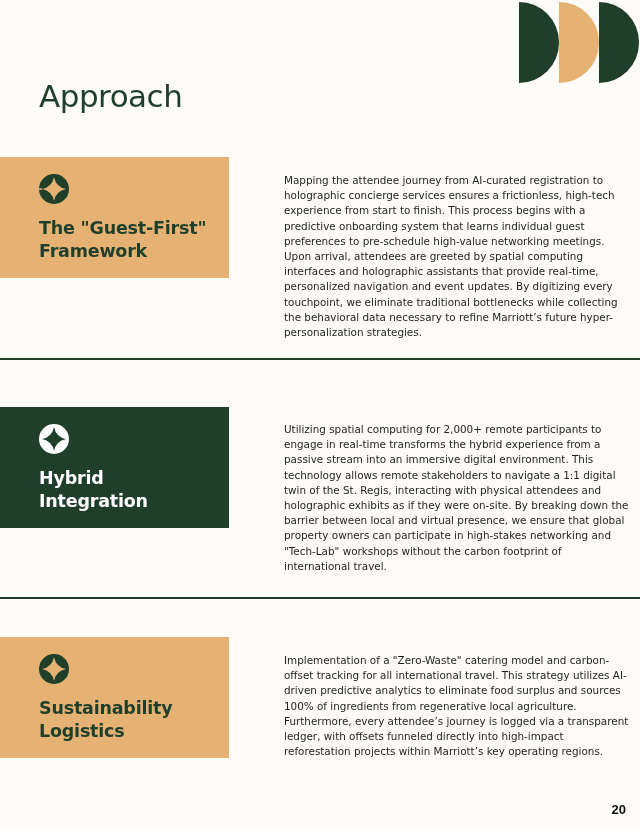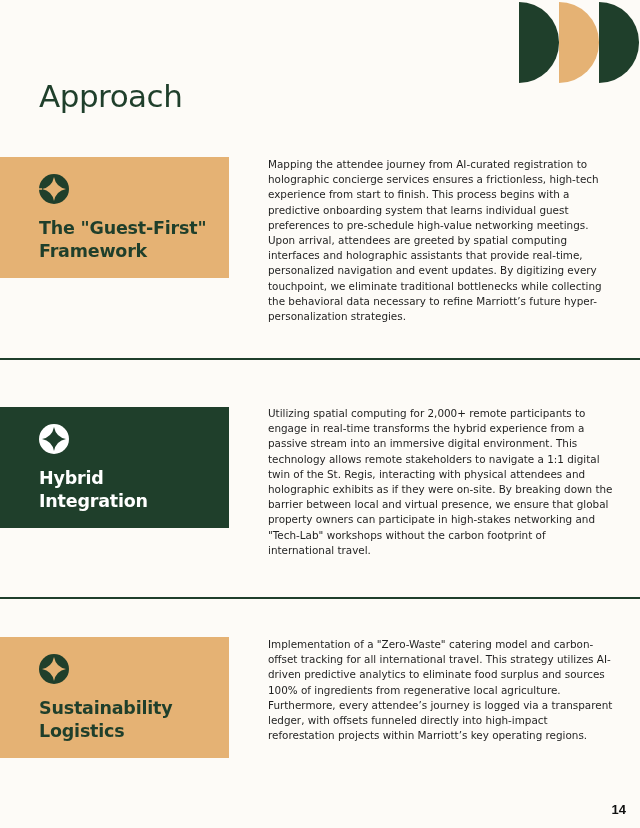--- a/index.html
+++ b/index.html
@@ -31,21 +31,21 @@
     .card .label {
       position: absolute; left: 39px; top: 60px;
       font-family: "DejaVu Sans", sans-serif; font-weight: bold;
       font-size: 17.5px; line-height: 23px; letter-spacing: -0.2px;
       white-space: pre-line;
     }
     .body-text {
       position: absolute; left: 268px; width: 345px;
       font-family: "DejaVu Sans", sans-serif;
       font-size: 10.4px; line-height: 15.2px; color: #1f1f1f;
-      margin: 0;
+      margin: 16px;
     }
     .divider { position: absolute; left: 0; width: 640px; height: 2px; background: #1f3f2b; }
     .page-number {
       position: absolute; right: 14px; top: 802px;
       font-family: "Liberation Sans", sans-serif; font-weight: bold;
       font-size: 13px; color: #111;
     }
   </style>
 </head>
 <body>
@@ -84,13 +84,13 @@
 <div class="card tan" style="top:637px;">
   <svg class="icon" viewBox="0 0 30 30">
     <circle cx="15" cy="15" r="15" fill="#1f3f2b"></circle>
     <path d="M15 3 Q17 13 27 15 Q17 17 15 27 Q13 17 3 15 Q13 13 15 3 Z" fill="#e5b274"></path>
   </svg>
   <div class="label">Sustainability
 Logistics</div>
 </div>
 <p class="body-text" style="top:637px;">Implementation of a "Zero-Waste" catering model and carbon-offset tracking for all international travel. This strategy utilizes AI-driven predictive analytics to eliminate food surplus and sources 100% of ingredients from regenerative local agriculture. Furthermore, every attendee’s journey is logged via a transparent ledger, with offsets funneled directly into high-impact reforestation projects within Marriott’s key operating regions.</p>
 
-<div class="page-number">14</div>
+<div class="page-number">20</div>
 
 </body></html>

